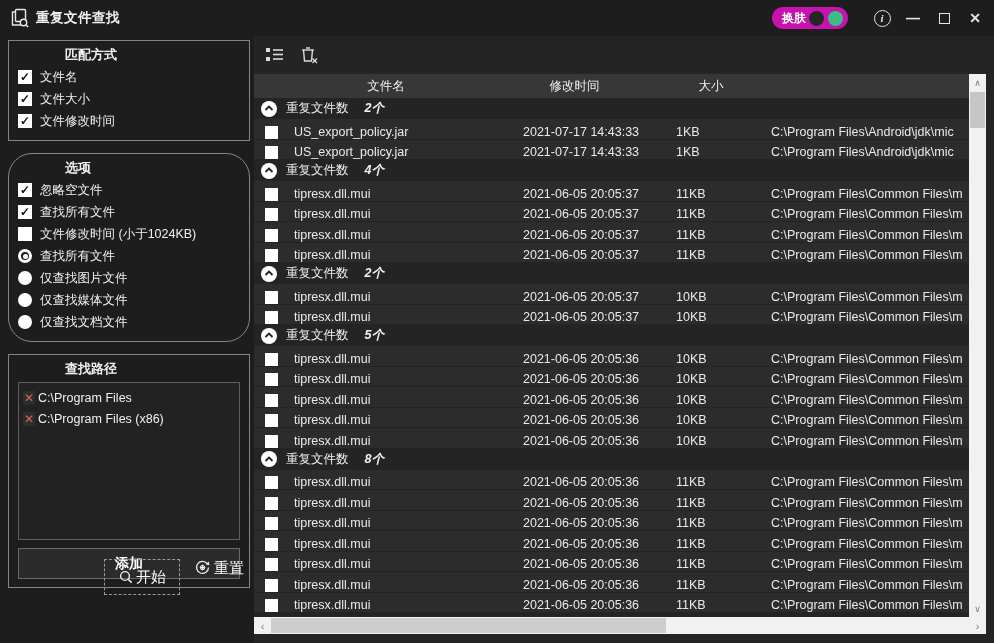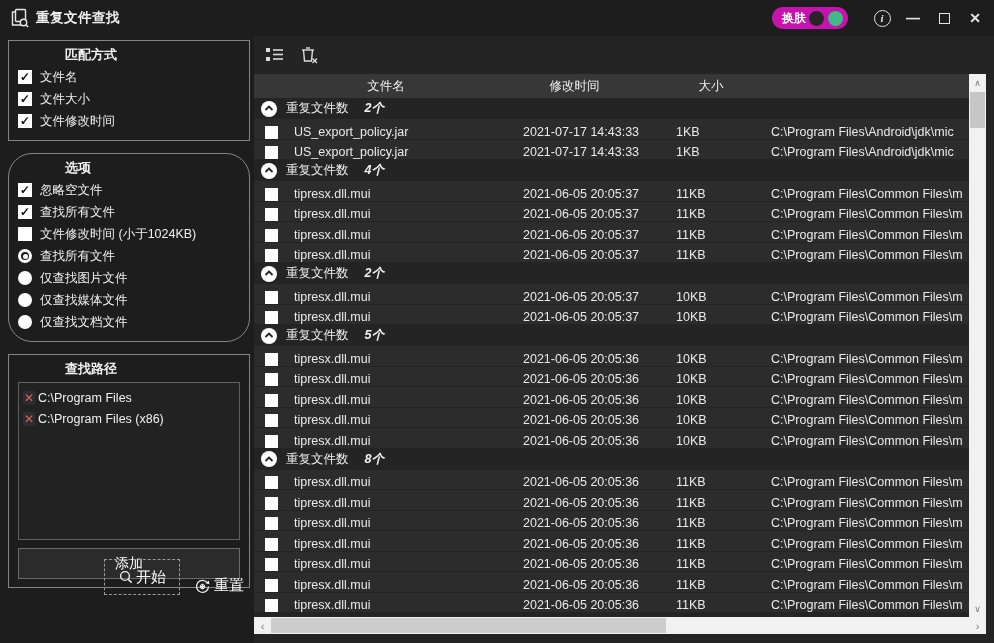--- a/index.html
+++ b/index.html
@@ -35,26 +35,26 @@
   .radio.sel { background:#1d1d1d; border:3px solid #fff; }
   .radio.sel::after { content:""; position:absolute; left:50%; top:50%; width:5px; height:5px; margin:-2.5px 0 0 -2.5px;
     border-radius:50%; background:#fff; }
   .opt-label { font-size:12.5px; }
   .box-match { margin-bottom:12px; }
   .box-opts  { margin-bottom:12px;border-radius:24px; }
   .pathlist { border:1px solid #5f5f5f; background:#222; height:158px; margin-top:4px; padding:4px 4px; overflow:hidden; }
   .path-row { display:flex; align-items:center; height:21px; font-size:12.5px; }
   .path-x { color:#e06060; font-size:12px; margin-right:3px; cursor:pointer; background:#2d2d2d; padding:0 1px; }
   .add-btn { margin-top:8px; height:31px; width:100%; background:#2b2b2b; border:1px solid #6a6a6a;
-    color:#fff; font-size:14px; font-weight:normal; display:flex; align-items:center; justify-content:center; cursor:pointer; }
+    color:#fff; font-size:14px; font-weight:bold; display:flex; align-items:center; justify-content:center; cursor:pointer; }
   .bottom-actions { position:absolute; left:96px; bottom:48px; display:flex; align-items:center; gap:14px; }
   .start-btn { width:76px; height:36px; border:1px dashed #9a9a9a; background:transparent; color:#fff;
     font-size:15px; display:flex; align-items:center; justify-content:center; gap:2px; cursor:pointer; }
   .reset-btn { height:36px; border:none; background:transparent; color:#fff; font-size:15px;
-    display:flex; align-items:flex-end; justify-content:center; gap:3px; cursor:pointer; }
+    display:flex; align-items:flex-start; justify-content:center; gap:3px; cursor:pointer; }
 
   
   .main { position:absolute; left:254px; top:36px; right:0; bottom:0; background:#242424; }
   .toolbar { height:38px; display:flex; align-items:center; padding-left:10px; gap:12px; }
   .tool-btn { width:22px; height:22px; display:flex; align-items:center; justify-content:center; cursor:pointer; }
 
   .grid { position:absolute; left:0; top:38px; right:8px; bottom:9px; }
   .content { position:absolute; left:0; top:0; right:17px; bottom:17px; display:flex; flex-direction:column; overflow:hidden; }
   .hdr { height:24px; background:#373737; display:flex; align-items:center; flex:0 0 auto; font-size:12.5px; }
   .hdr .hc { text-align:center; }

